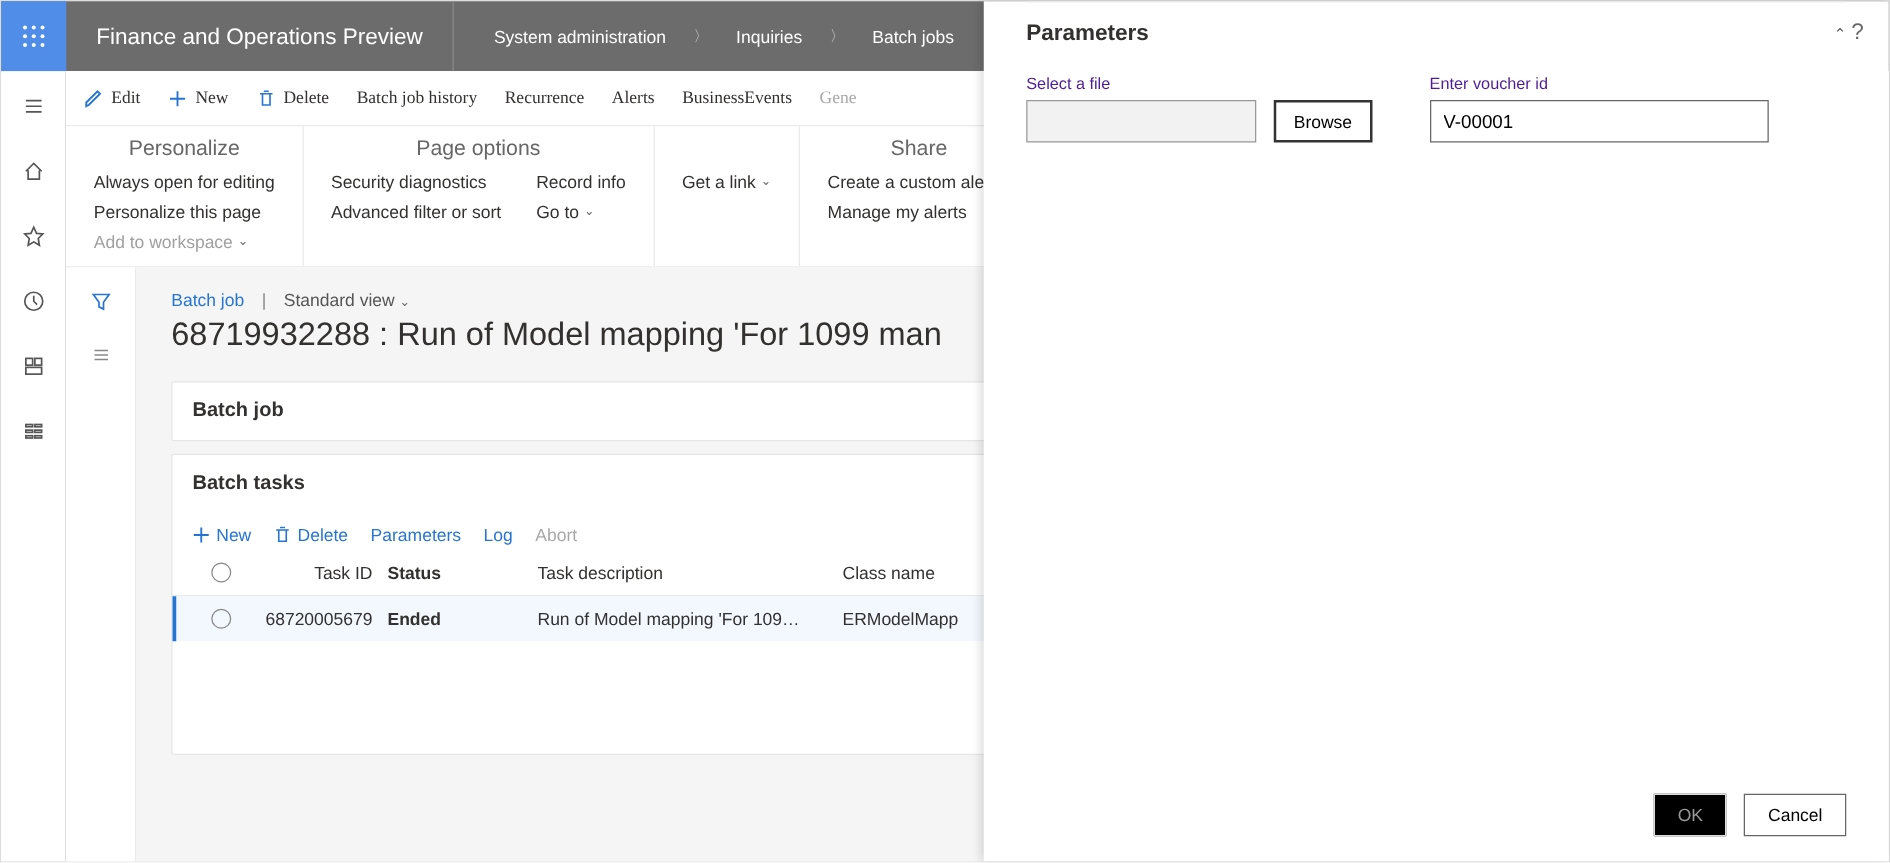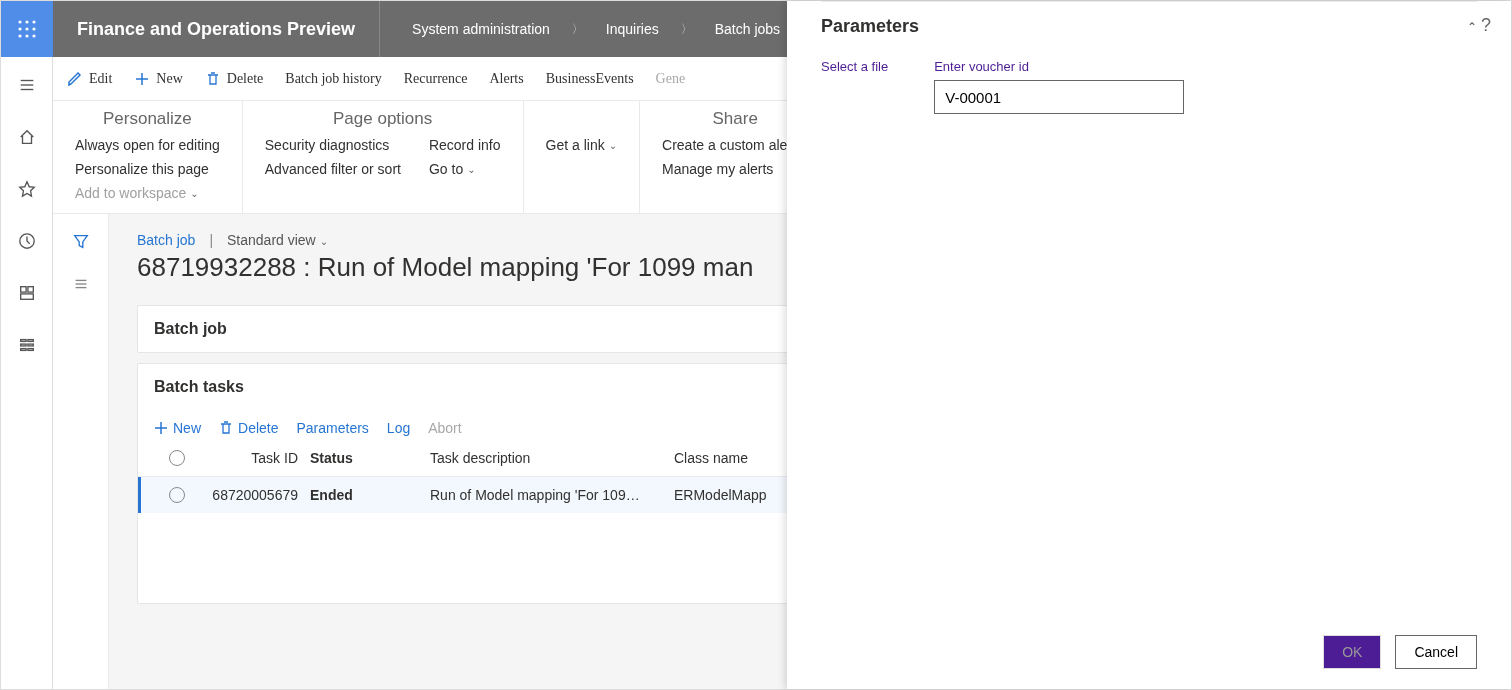--- a/index.html
+++ b/index.html
@@ -3,21 +3,21 @@
 <meta charset="utf-8">
 <style>
   * { box-sizing: border-box; }
   html, body { margin: 0; padding: 0; height: 100%; font-family: 'Segoe UI', Tahoma, sans-serif; font-size: 14px; color: #323130; overflow: hidden; background: #fff; }
   .app-root { position: relative; width: 1512px; height: 690px; background: #fff; border: 1px solid #ddd; }
 
   
   .top-header { height: 56px; background: #6C6C6C; display: flex; align-items: center; color: #fff; }
   .waffle { width: 52px; height: 56px; background: #4f8de8; display: flex; align-items: center; justify-content: center; cursor: pointer; }
   .waffle svg { width: 20px; height: 20px; }
-  .app-title { padding: 0 24px; font-size: 18px; font-weight: 700; height: 56px; display: flex; align-items: center; border-right: 1px solid #888; }
+  .app-title { padding: 0 24px; font-size: 18px; font-weight: 400; height: 56px; display: flex; align-items: center; border-right: 1px solid #888; }
   .breadcrumb-top { display: flex; align-items: center; padding-left: 32px; gap: 22px; font-size: 14px; }
   .breadcrumb-top .sep { font-size: 12px; color: #ccc; }
 
   
   .left-rail { position: absolute; left: 0; top: 56px; bottom: 0; width: 52px; border-right: 1px solid #ddd; background: #fff; display: flex; flex-direction: column; align-items: center; gap: 24px; padding-top: 14px; }
   .rail-icon { width: 48px; height: 28px; display: flex; align-items: center; justify-content: center; color: #555; cursor: pointer; }
   .rail-icon svg { width: 18px; height: 18px; stroke: #555; fill: none; stroke-width: 1.5; }
 
   
   .main-area { position: absolute; left: 52px; right: 0; top: 56px; bottom: 0; display: flex; flex-direction: column; background: #fff; }
@@ -77,24 +77,24 @@
   .panel-divider { height: 1px; background: #eaeaea; margin: 0 34px; }
   .param-head { display: flex; justify-content: space-between; align-items: center; padding: 14px 34px 8px; }
   .param-head .ptitle { font-size: 18px; font-weight: 600; }
   .param-head .chevup { font-size: 12px; color: #555; cursor: pointer; }
   .param-body { display: flex; gap: 46px; padding: 14px 34px 0; }
   .field { display: flex; flex-direction: column; }
   .field-label { font-size: 13px; color: #4c1d95; margin-bottom: 6px; }
   .file-row { display: flex; gap: 14px; align-items: center; }
   .file-display { width: 184px; height: 34px; background: #f2f2f2; border: 1px solid #999; }
   .browse-btn { height: 34px; padding: 0 14px; border: 2px solid #333; background: #fff; cursor: pointer; font-size: 14px; }
-  .text-input { width: 250px; height: 34px; border: 1px solid #666; padding: 0 10px; font-size: 15px; }
+  .text-input { width: 271px; height: 34px; border: 1px solid #666; padding: 0 10px; font-size: 15px; }
   .panel-footer { margin-top: auto; padding: 20px 34px; display: flex; justify-content: flex-end; gap: 14px; }
   .btn { height: 34px; padding: 0 18px; border: 1px solid #666; background: #fff; cursor: pointer; font-size: 14px; }
-  .btn.disabled { background: #4c1d95; border-color: #ddd; color: #999; cursor: default; }
+  .btn.disabled { background: #000000; border-color: #ddd; color: #999; cursor: default; }
 </style>
 </head>
 <body>
 
 <div class="app-root">
 
   <div class="top-header">
     <div class="waffle">
       <svg viewBox="0 0 20 20">
           <g fill="#fff">
@@ -326,20 +326,24 @@
   <div class="side-panel">
     <div class="panel-help">?</div>
     <div class="panel-divider"></div>
     <div class="param-head">
       <div class="ptitle">Parameters</div>
       <div class="chevup">⌃</div>
     </div>
     <div class="param-body">
       <div class="field">
         <div class="field-label">Select a file</div>
+        <div class="file-row">
+          <div class="file-display"></div>
+          <button class="browse-btn">Browse</button>
+        </div>
       </div>
       <div class="field">
         <div class="field-label">Enter voucher id</div>
         <input class="text-input" value="V-00001" style="">
       </div>
     </div>
     <div class="panel-footer">
       <button class="btn disabled">OK</button>
       <button class="btn">Cancel</button>
     </div>

